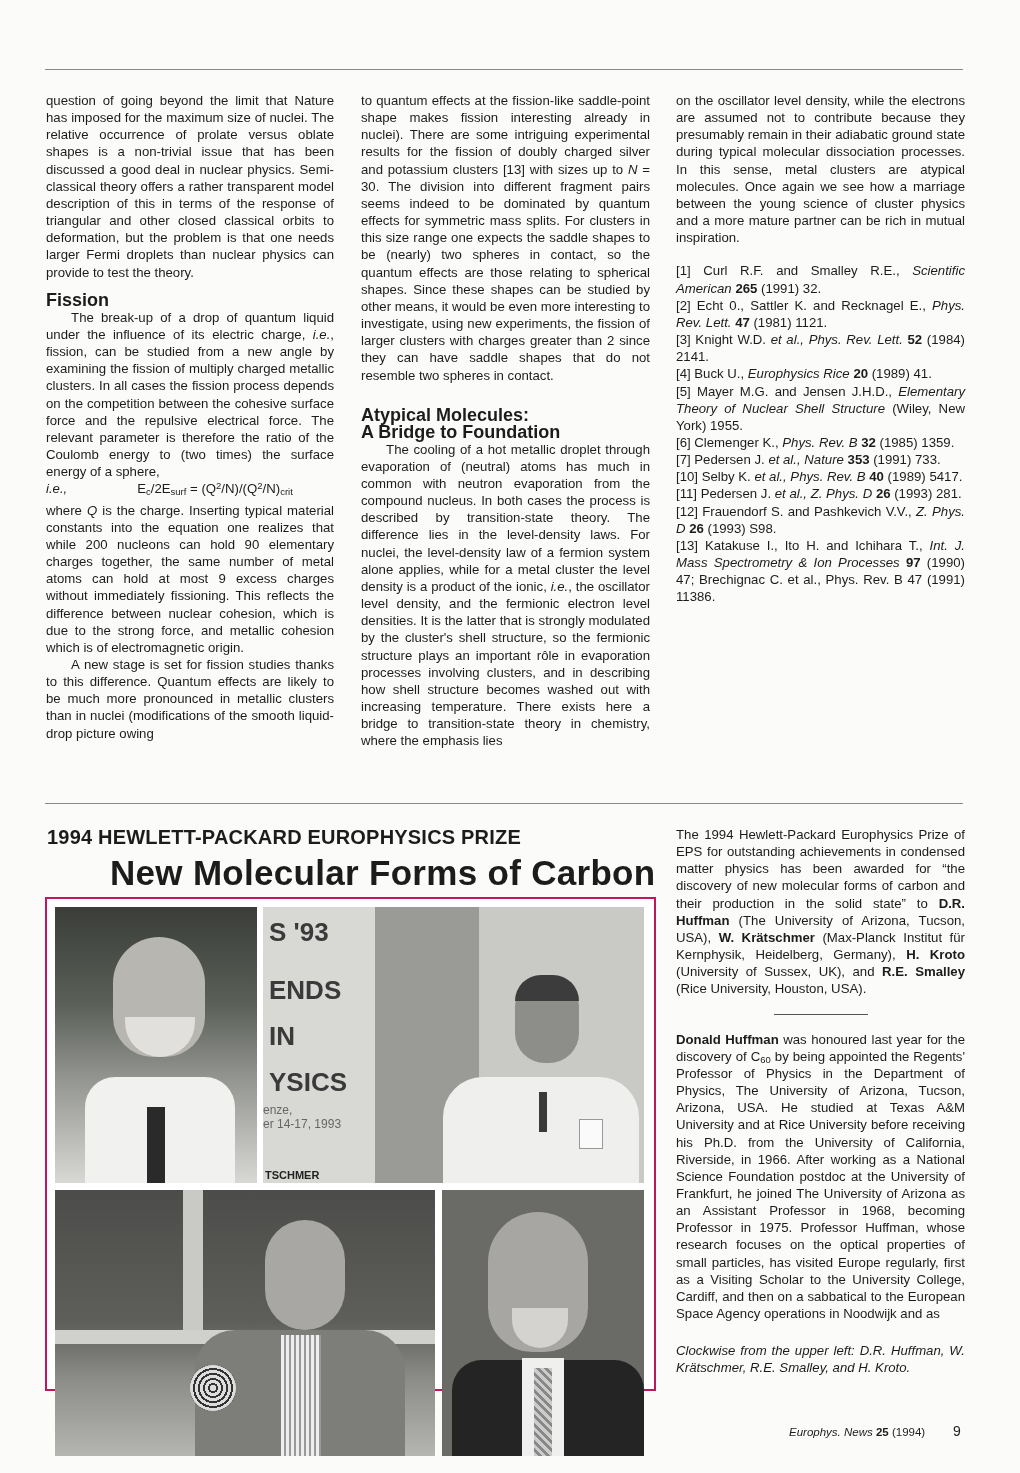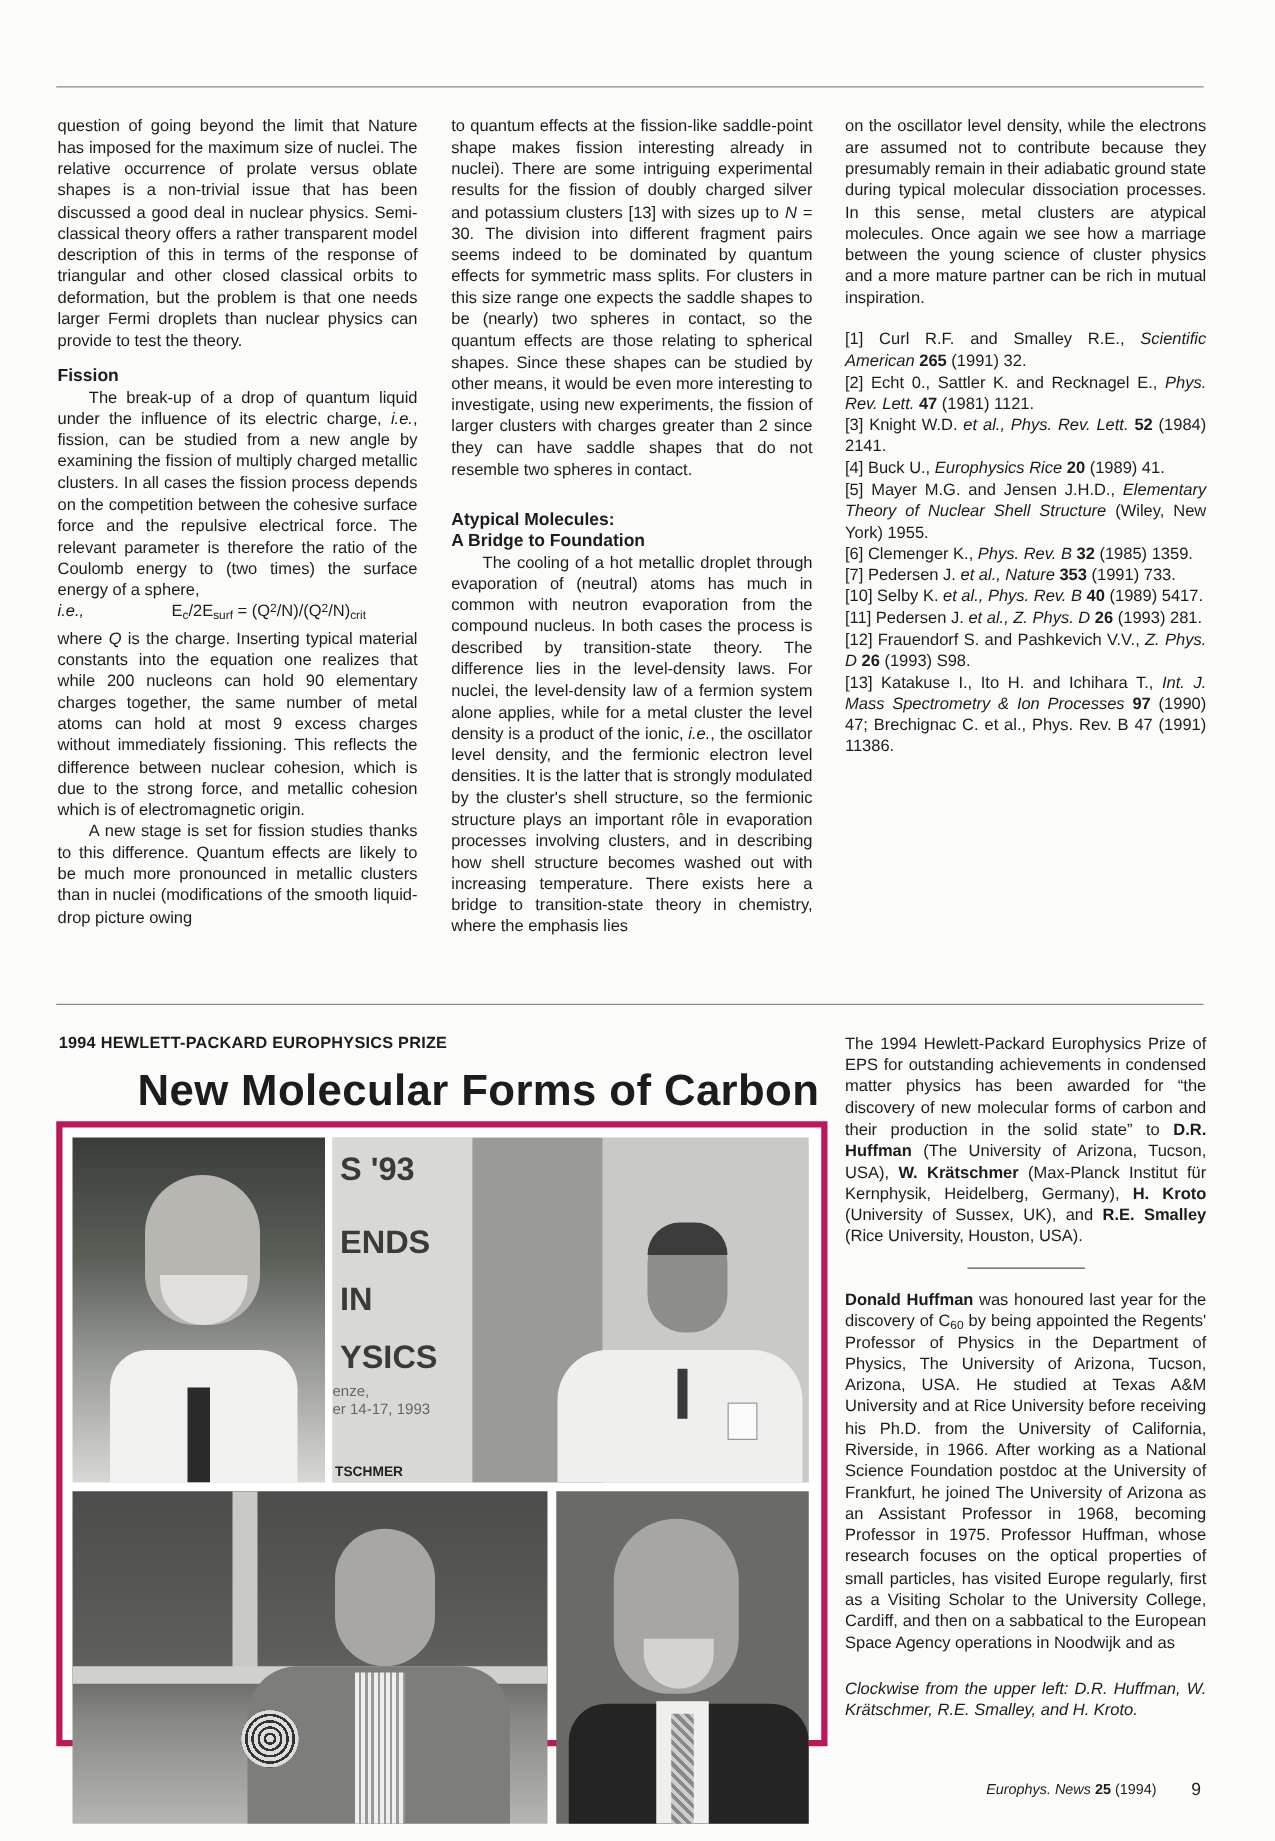--- a/index.html
+++ b/index.html
@@ -2,29 +2,29 @@
 <html><head>
 <meta charset="utf-8">
 <style>
   html, body { margin:0; padding:0; background:#fbfbf9; }
   body { width:1020px; height:1473px; position:relative; overflow:hidden;
          font-family:"Liberation Sans", sans-serif; color:#1c1c1c; }
   .rule { position:absolute; left:45px; width:918px; height:1px; background:#8a8a8a; }
   .col { position:absolute; font-size:13.2px; line-height:17.15px; text-align:justify; hyphens:manual; }
   .col p { margin:0; }
   .col p.ind { text-indent:1.9em; }
-  .head { font-weight:bold; font-size:14px; line-height:17px; margin-top:11px !important; }
+  .head { font-weight:bold; font-size:18px; line-height:17px; margin-top:11px !important; }
   .eq { text-align:center; padding-left:50px; margin:2px 0 4px 0 !important; }
   .refs p { margin:0; }
   .refs { margin-top:16px; }
   i { font-style:italic; }
   b { font-weight:bold; }
-  .prize-title { position:absolute; left:47px; top:826px; font-weight:bold; font-size:13px; letter-spacing:0.2px; }
+  .prize-title { position:absolute; left:47px; top:826px; font-weight:bold; font-size:20px; letter-spacing:0.2px; }
   .big-title { position:absolute; left:110px; top:853px; font-weight:bold; font-size:35px; letter-spacing:0.3px; }
-  .photo-frame { position:absolute; left:45px; top:897px; width:607px; height:490px; border:5px solid #be185d; background:#fff; }
+  .photo-frame { position:absolute; left:45px; top:897px; width:607px; height:490px; border:2px solid #be185d; background:#fff; }
   .photo { position:absolute; overflow:hidden; }
   .hr-short { width:94px; height:1px; background:#555; margin:16px auto 16px auto; }
   .caption { font-style:italic; }
   .footer { position:absolute; top:1426px; left:789px; font-size:11.5px; }
   .pagenum { position:absolute; top:1423px; left:953px; font-size:14px; }
   sub { font-size:0.72em; vertical-align:-0.25em; line-height:0; }
   sup { font-size:0.72em; vertical-align:0.4em; line-height:0; }
 </style>
 </head>
 <body>

